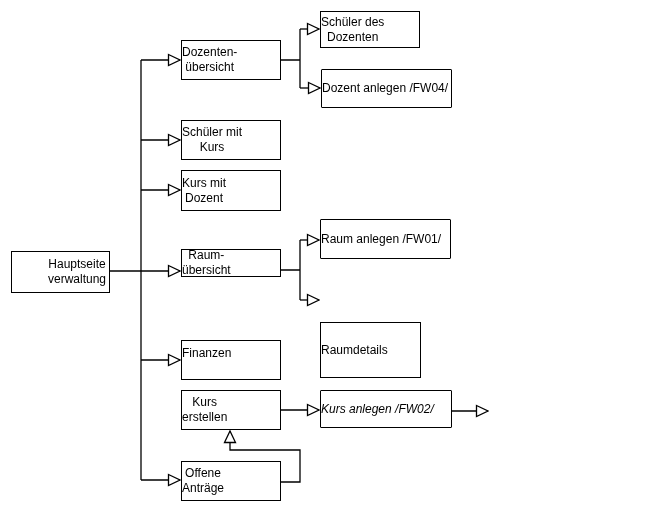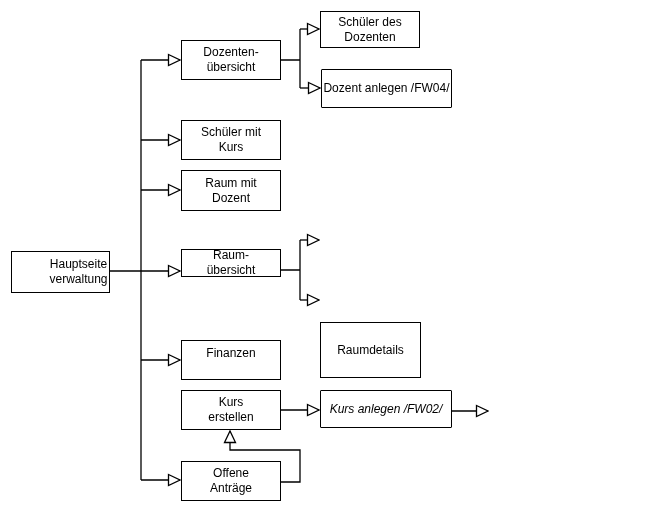--- a/index.html
+++ b/index.html
@@ -16,21 +16,21 @@
     left: 0; top: 0;
     width: 650px; height: 510px;
   }
   .node {
     position: absolute;
     box-sizing: border-box;
     border: 1px solid #000000;
     background: #ffffff;
     display: flex;
     align-items: center;
-    justify-content: center;
+    justify-content: flex-start;
     text-align: center;
     color: #000000;
     font-size: 12px;
     line-height: 15px;
   }
   .node .label {
     white-space: pre;
     pointer-events: none;
   }
   .node.rounded { border-radius: 1px; }
@@ -98,21 +98,21 @@
     <span class="label">Dozenten-
 übersicht</span>
   </div>
 
   <div class="node" id="n-schueler-k">
     <span class="label">Schüler mit
 Kurs</span>
   </div>
 
   <div class="node" id="n-kurs-d">
-    <span class="label">Raum mit
+    <span class="label">Kurs mit
 Dozent</span>
   </div>
 
   <div class="node" id="n-raum">
     <span class="label">Raum-
 übersicht</span>
   </div>
 
   <div class="node text-high" id="n-finanzen">
     <span class="label">Finanzen</span>
@@ -130,20 +130,23 @@
 
   <div class="node" id="n-schueler-d">
     <span class="label">Schüler des
 Dozenten</span>
   </div>
 
   <div class="node rounded" id="n-dozent-a">
     <span class="label">Dozent anlegen /FW04/</span>
   </div>
 
+  <div class="node rounded" id="n-raum-a">
+    <span class="label">Raum anlegen /FW01/</span>
+  </div>
 
   <div class="node" id="n-raumdetails">
     <span class="label">Raumdetails</span>
   </div>
 
   <div class="node rounded" id="n-kurs-a">
     <span class="label">Kurs anlegen /FW02/</span>
   </div>
 
 

